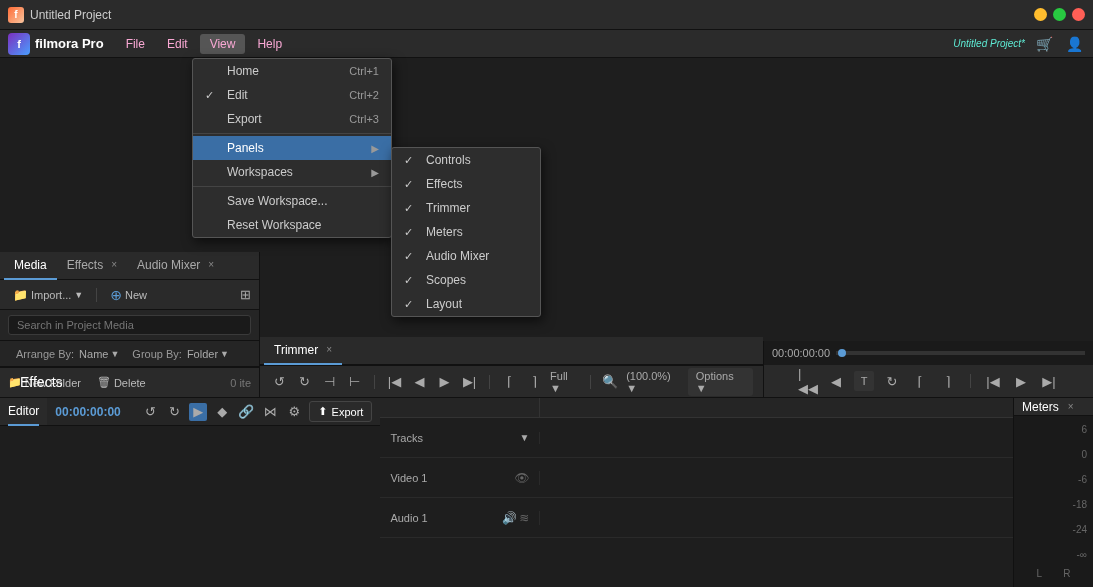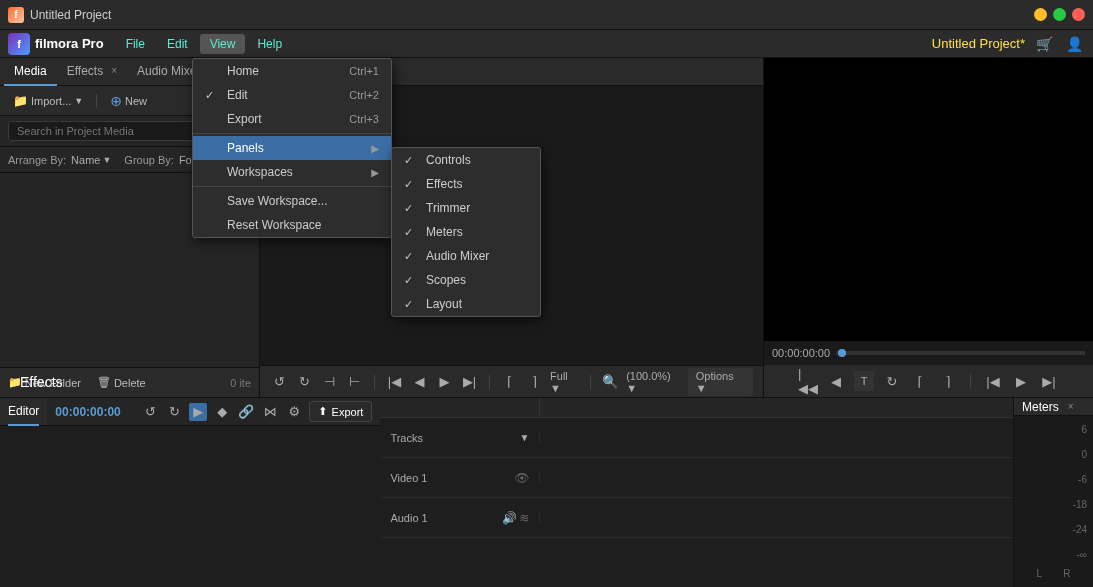--- a/index.html
+++ b/index.html
@@ -88,38 +88,39 @@
       align-items: center;
       justify-content: center;
       font-size: 11px;
       color: #fff;
       font-weight: bold;
     }
     .menu-item {
       padding: 3px 10px;
       cursor: pointer;
       border-radius: 3px;
-      color: #5eead4;
+      color: #f9a8d4;
       font-size: 12px;
     }
     .menu-item:hover, .menu-item.active {
       background: #4a4a4a;
     }
     .menu-item.active {
       background: #555;
     }
     #menu-right {
       margin-left: auto;
       display: flex;
       align-items: center;
       gap: 10px;
     }
     .project-title {
-      font-size: 13px;
-      color: #fde047;
+      font-size: 10px;
+      color: #5eead4;
+      font-style: italic;
     }
     .icon-btn {
       width: 20px;
       height: 20px;
       display: flex;
       align-items: center;
       justify-content: center;
       cursor: pointer;
       color: #ccc;
       font-size: 14px;
@@ -221,21 +222,21 @@
       padding: 3px 8px;
       color: #888;
       font-size: 11px;
       outline: none;
     }
 
     
     .arrange-bar {
       display: flex;
       align-items: center;
-      padding: 4px 8px;
+      padding: 4px 16px;
       font-size: 11px;
       color: #999;
       background: #252525;
       border-bottom: 1px solid #111;
       gap: 5px;
       height: 26px;
     }
     .arrange-dropdown {
       color: #aaa;
       cursor: pointer;
@@ -677,21 +678,21 @@
     <div class="menu-item">Edit</div>
     <div class="menu-item active">View</div>
     <div class="menu-item">Help</div>
     <div id="menu-right">
       <span class="project-title">Untitled Project*</span>
       <div class="icon-btn">🛒</div>
       <div class="icon-btn">👤</div>
     </div>
   </div>
 
-  <div id="main-layout" style="display: flex; height: calc(587px - 58px - 190px);">
+  <div id="main-layout" style="display: flex; height: calc(587px - 58px - 190px); align-items: flex-end;">
 
     <div id="left-panel">
 
       <div class="tab-bar">
         <div class="tab active">
           <span>Media</span>
         </div>
         <div class="tab">
           <span>Effects</span>
           <span class="tab-close">×</span>

